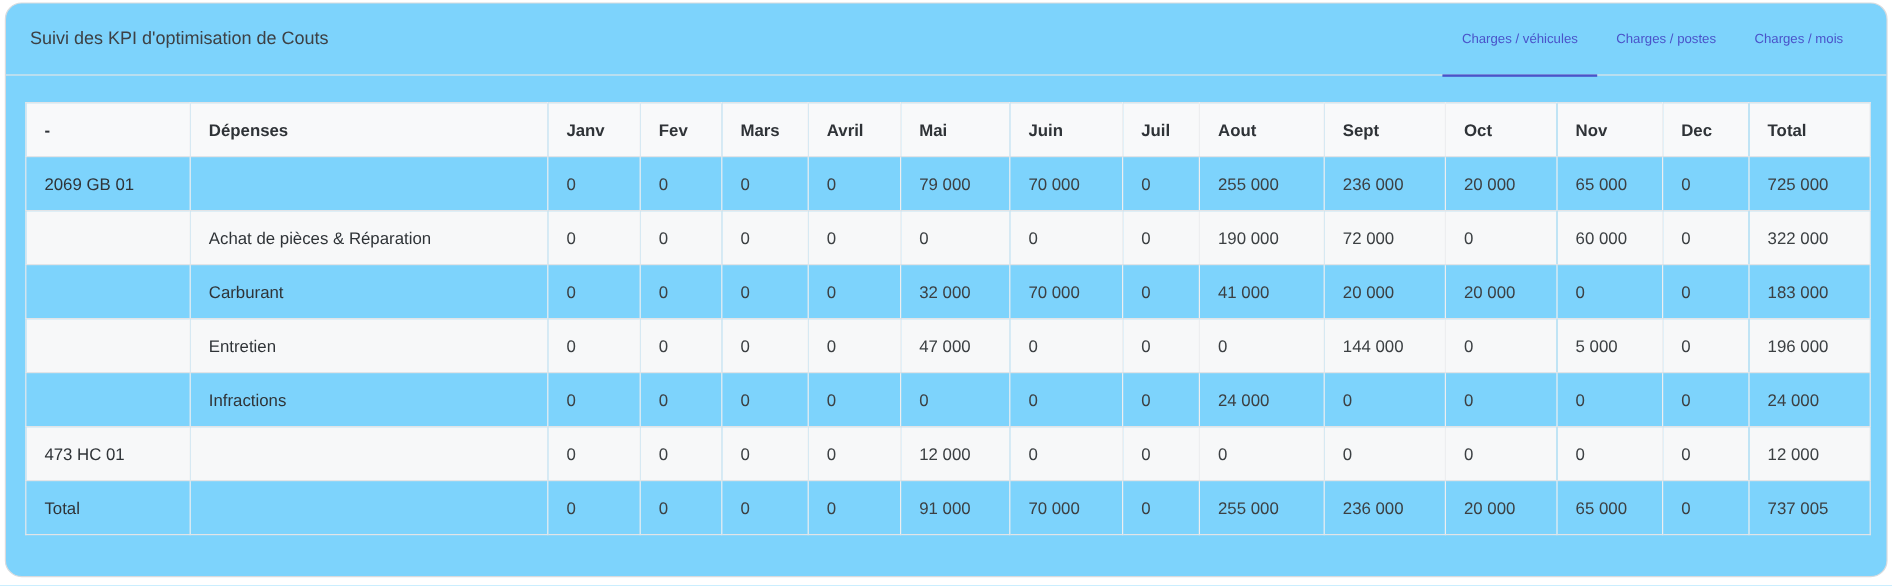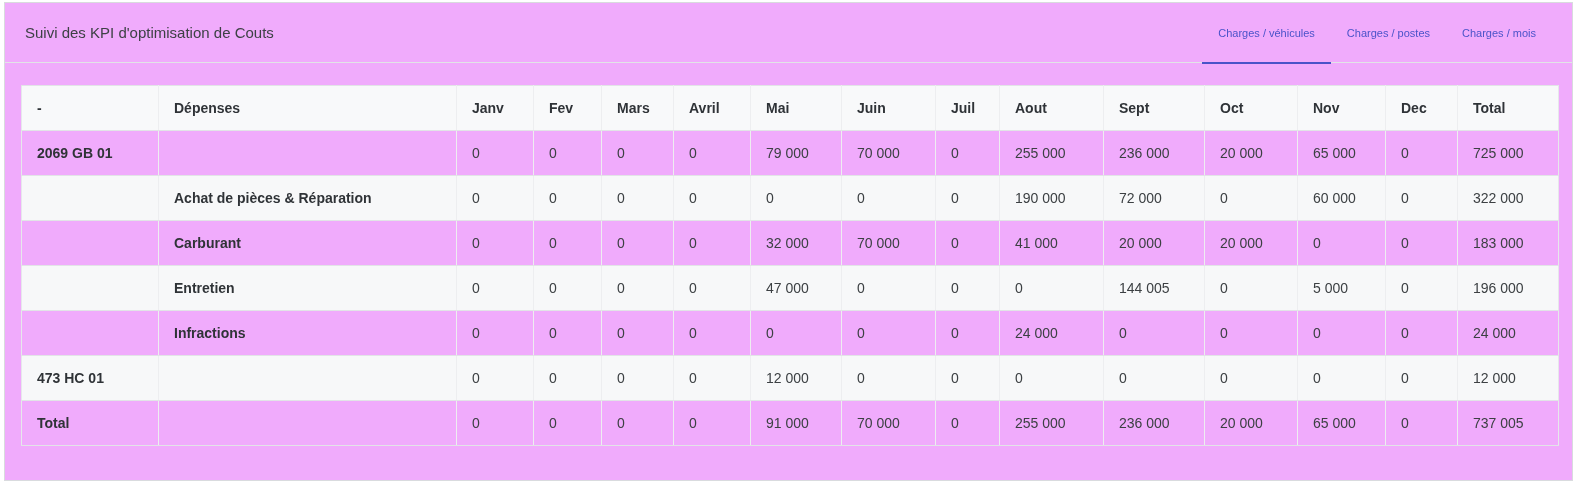--- a/index.html
+++ b/index.html
@@ -6,23 +6,23 @@
   * { box-sizing: border-box; }
   html, body {
     margin: 0;
     padding: 0;
     background: #ffffff;
     font-family: "Liberation Sans", sans-serif;
     color: #3c4043;
   }
   .card {
     margin: 2px 4px 6px 4px;
-    background: #f0abfc;
+    background: #7dd3fc;
     border: 1px solid #d9dbde;
-    border-radius: 0;
+    border-radius: 14px;
     min-height: 478px;
   }
   .card-header {
     height: 60px;
     display: flex;
     align-items: stretch;
     justify-content: space-between;
     padding: 0 0 0 20px;
     border-bottom: 1px solid #e2e4e7;
   }
@@ -79,21 +79,21 @@
   }
   table, th:first-child, td:first-child { border-left: 1px solid #e6e8eb; }
   th:last-child, td:last-child { border-right: 1px solid #e6e8eb; }
   thead th {
     background: #f8f9fa;
     font-weight: bold;
     color: #2f3337;
   }
   tbody tr:nth-child(even) { background: #f7f8f9; }
   tbody td.label-col {
-    font-weight: bold;
+    font-weight: normal;
     color: #2f3337;
   }
   tbody td.num-col {
     font-weight: normal;
     color: #3c4043;
   }
 </style>
 </head>
 <body>
 
@@ -200,21 +200,21 @@
             <td class="label-col"></td>
             <td class="label-col">Entretien</td>
             <td class="num-col">0</td>
             <td class="num-col">0</td>
             <td class="num-col">0</td>
             <td class="num-col">0</td>
             <td class="num-col">47 000</td>
             <td class="num-col">0</td>
             <td class="num-col">0</td>
             <td class="num-col">0</td>
-            <td class="num-col">144 005</td>
+            <td class="num-col">144 000</td>
             <td class="num-col">0</td>
             <td class="num-col">5 000</td>
             <td class="num-col">0</td>
             <td class="num-col">196 000</td>
           </tr>
           <tr>
             <td class="label-col"></td>
             <td class="label-col">Infractions</td>
             <td class="num-col">0</td>
             <td class="num-col">0</td>

